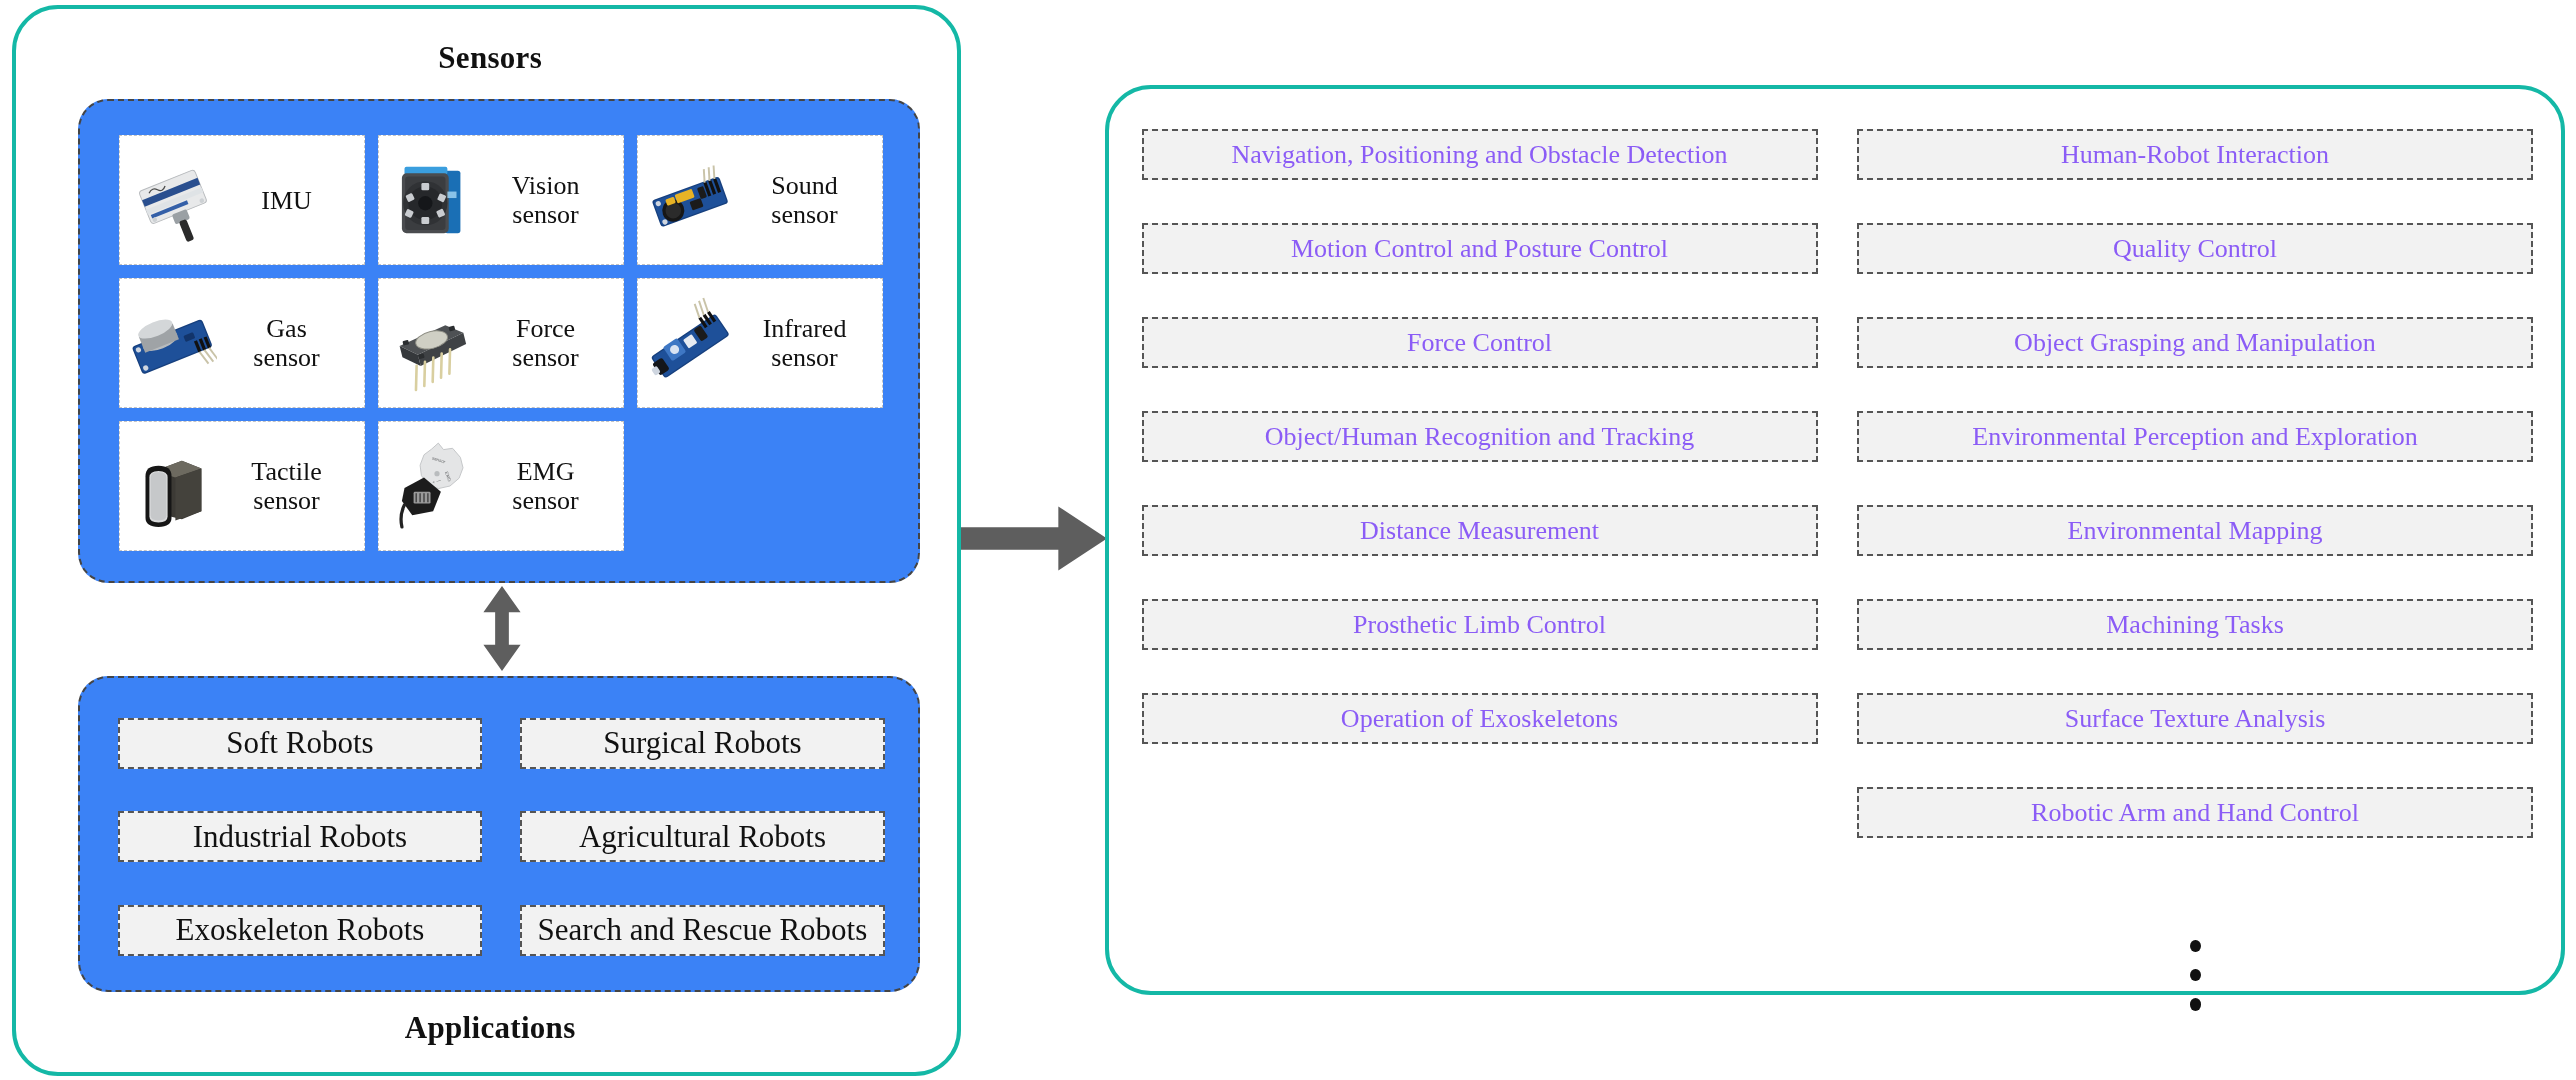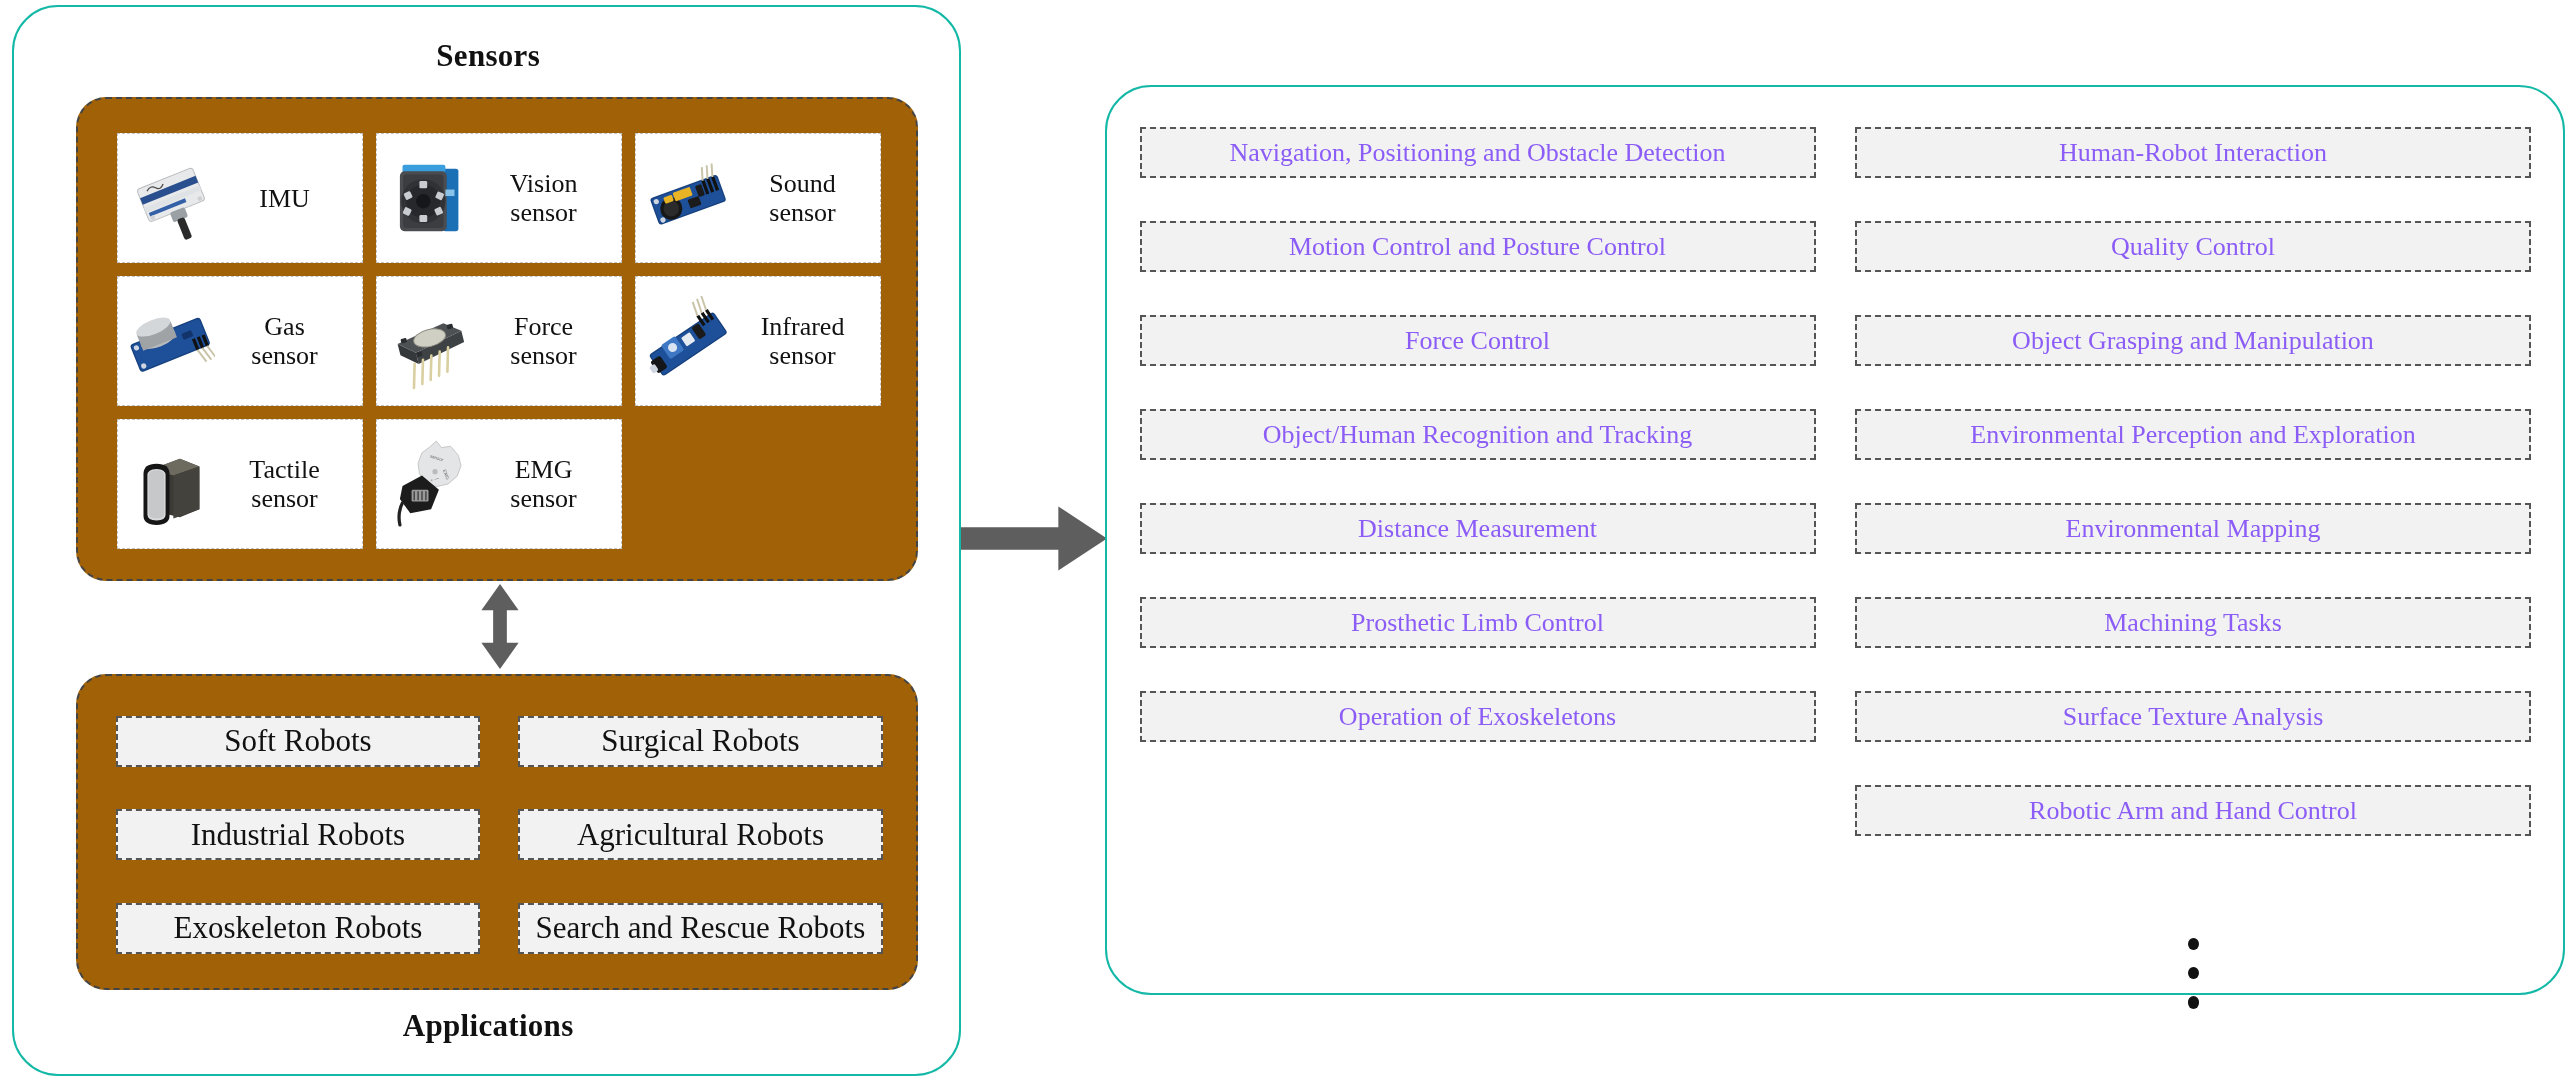--- a/index.html
+++ b/index.html
@@ -7,21 +7,21 @@
     width:2576px;height:1081px;
     font-family:"Liberation Serif","DejaVu Serif",serif;
     color:#1a1a1a;
     overflow:hidden;
     position:relative;
   }
 
   
   .panel{
     position:absolute;
-    border:2px solid #14b8a6;
+    border:4px solid #14b8a6;
     border-radius:46px;
     background:#ffffff;
     box-sizing:border-box;
   }
   #left-panel{ left:11.7px; top:5.2px; width:949px; height:1071px; }
   #right-panel{ left:1105px; top:85px; width:1460px; height:910px; }
 
   
   .section-title{
     position:absolute;
@@ -32,21 +32,21 @@
     white-space:nowrap;
   }
   #sensors-title{ left:0; top:31px; width:949px; text-align:center; }
   #applications-title{ left:0; top:1001px; width:949px; text-align:center; }
 
   
   .dashed-group{
     position:absolute;
     border:2.6px dashed #444;
     border-radius:30px;
-    background:#a16207;
+    background:#3b82f6;
     box-sizing:border-box;
   }
   #sensor-group{ left:62px; top:90px; width:842px; height:484px; }
   #application-group{ left:62px; top:667px; width:842px; height:316px; }
 
   
   .sensor-grid{
     position:absolute;
     left:39px; top:34px;
     width:764px; height:416px;

